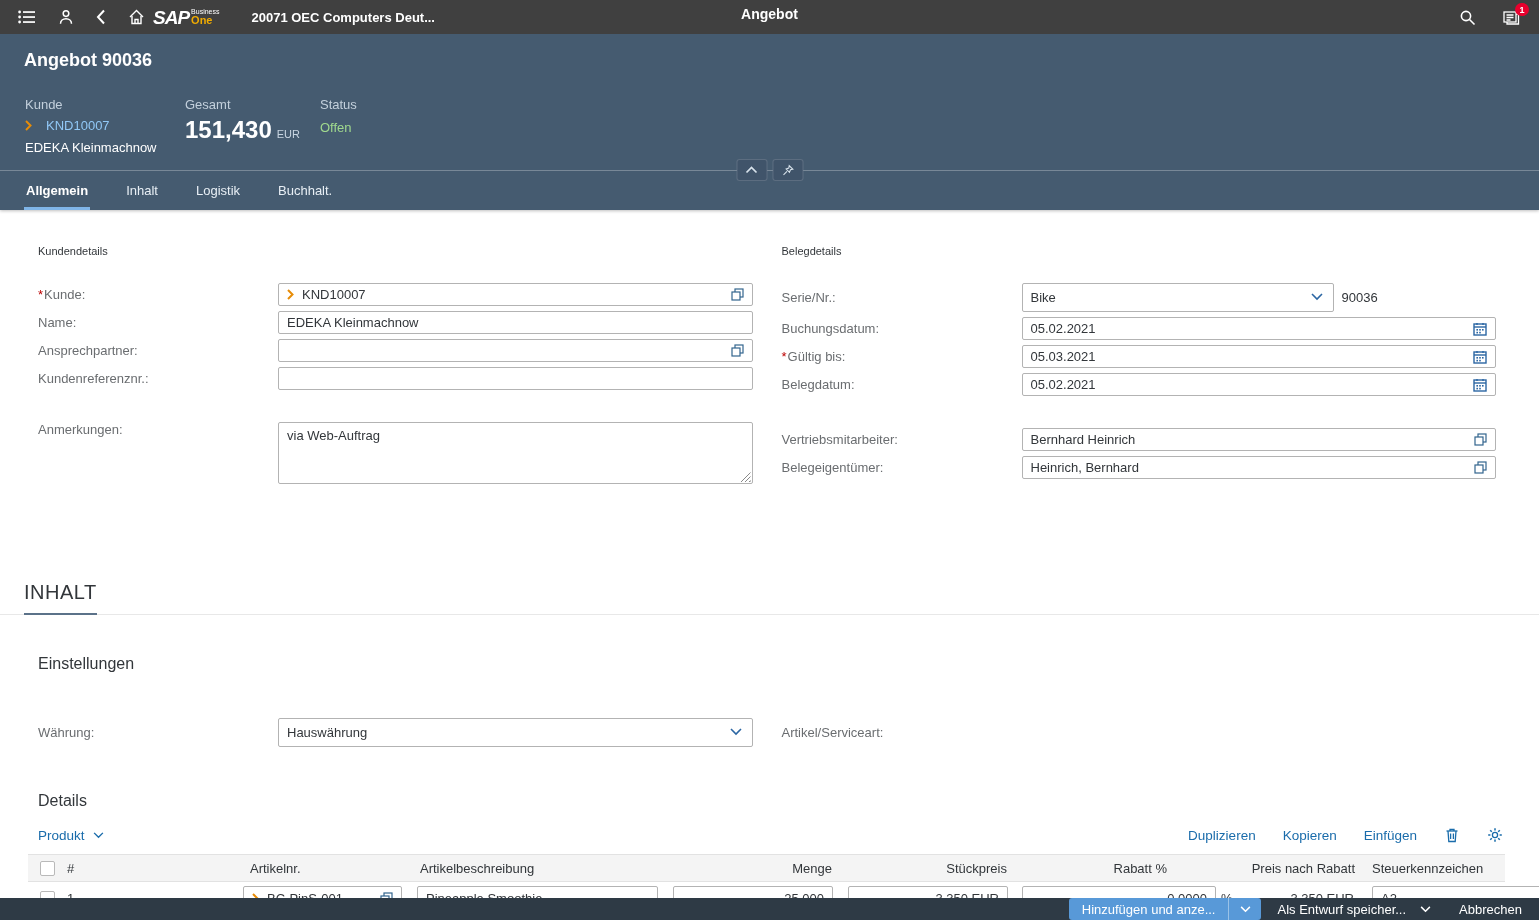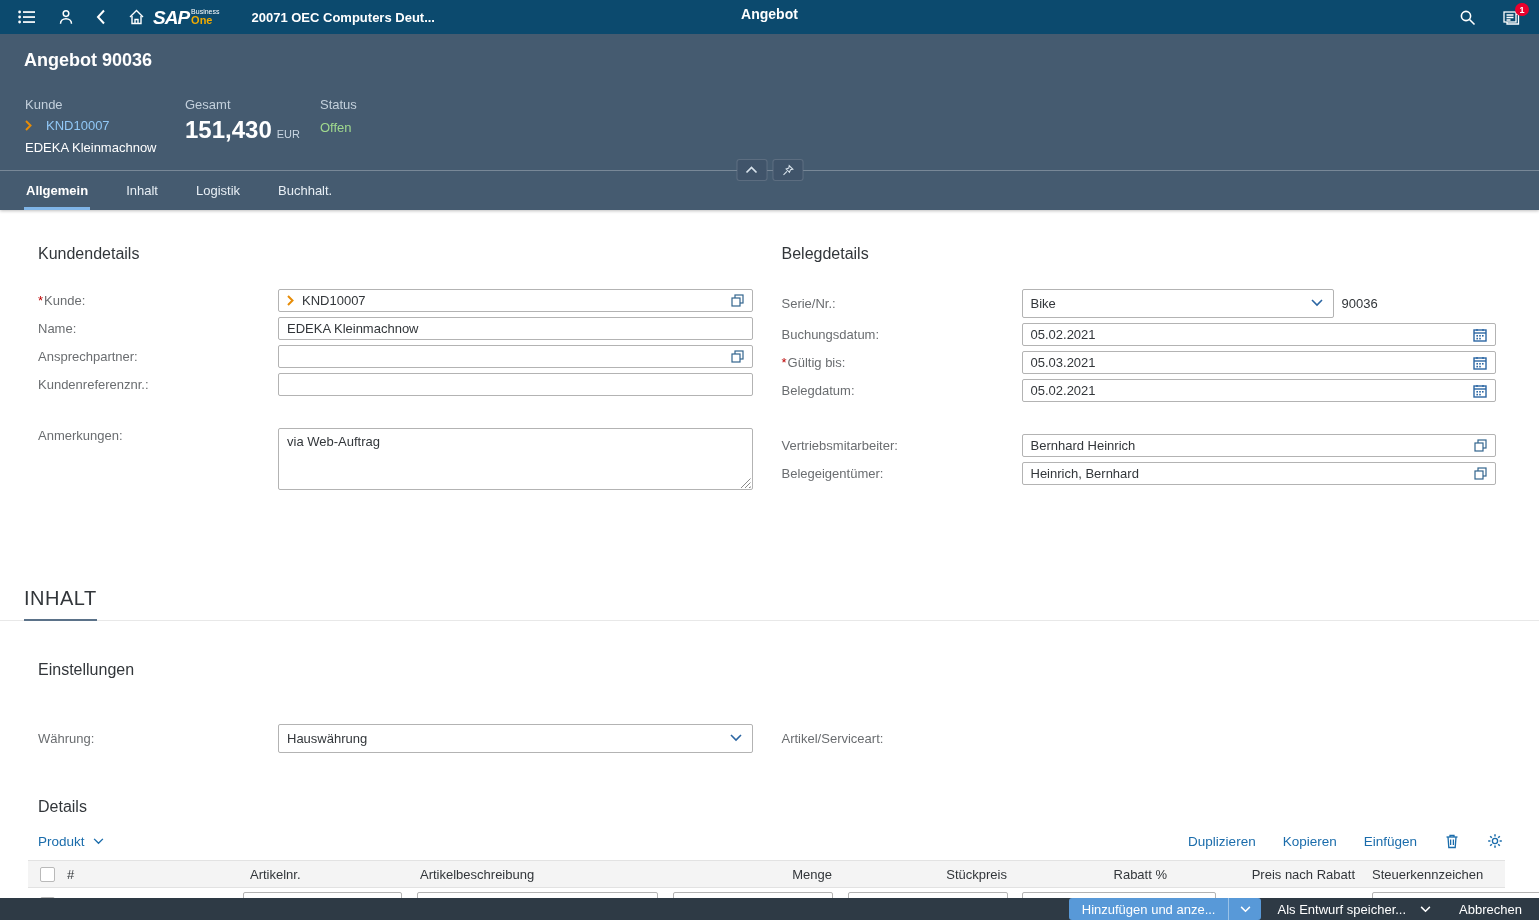--- a/index.html
+++ b/index.html
@@ -5,21 +5,21 @@
   * { box-sizing: border-box; }
   html,body { margin:0; padding:0; }
   body {
     width:1539px; height:920px; overflow:hidden; position:relative;
     font-family:"Liberation Sans", sans-serif; background:#ffffff; color:#32363a;
   }
   svg { display:block; }
 
   
   .shell {
-    height:27px; background:#0c4a6e; display:flex; align-items:center;
+    height:27px; background:#404040; display:flex; align-items:center;
     padding:17px 18px; color:#fff; position:relative; z-index:30;
   }
   .shell-left { display:flex; align-items:center; gap:22px; }
   .icon-btn { display:flex; align-items:center; justify-content:center; color:#fff; cursor:pointer; }
   .logo { display:flex; align-items:center; margin:0 32px 0 8px; }
   .logo-sap { font-size:19px; font-weight:bold; font-style:italic; letter-spacing:-1px; color:#fff; line-height:1; }
   .logo-stack { display:flex; flex-direction:column; line-height:1; margin-left:2px; }
   .logo-business { font-size:7px; color:#fff; }
   .logo-one { font-size:11px; font-weight:bold; color:#f0ab00; }
   .company { font-size:13px; font-weight:600; color:#fff; }
@@ -49,21 +49,21 @@
   .oh-divider { position:absolute; top:15px; left:0; right:0; height:1px; background:rgba(255,255,255,0.28); }
   .hdr-btns { position:absolute; top:4px; left:50%; transform:translateX(-50%); display:flex; gap:5px; }
   .hdr-btn { width:31px; height:22px; background:#40546a; border:1px solid rgba(255,255,255,0.15);
     border-radius:3px; display:flex; align-items:center; justify-content:center; color:#d8e3ec; cursor:pointer; }
   .tabs { display:flex; gap:34px; padding-left:24px; height:33px; align-items:flex-end; }
   .tab { font-size:13px; color:#e8eff5; padding:0 2px 9px 2px; border-bottom:3px solid transparent; cursor:pointer; }
   .tab.active { border-bottom-color:#7fb5e8; font-weight:600; color:#fff; }
 
   
   .form-grid { display:grid; grid-template-columns:1fr 1fr; column-gap:29px; padding:0 43px 0 38px; }
-  .section-title { font-size:16px; color:#32363a; margin:35px 0 26px 0; font-weight:400; }
+  .section-title { font-size:11px; color:#32363a; margin:35px 0 26px 0; font-weight:400; }
   .frow { display:flex; align-items:center; margin-bottom:5px; }
   .flabel { width:240px; flex-shrink:0; font-size:13px; color:#6a6d70; }
   .required::before { content:"*"; color:#bb0000; margin-right:1px; }
   .fcontrol { flex:1; display:flex; align-items:center; min-width:0; }
   .tbox { flex:1; min-width:0; height:23px; border:1px solid #b3b3b3; border-radius:2px; background:#fff;
     display:flex; align-items:center; padding:0 8px; }
   .tbox input { border:none; outline:none; flex:1; min-width:0; font:inherit; font-size:13px; color:#32363a;
     background:transparent; padding:0; }
   .nav-chevron { color:#e78c07; margin-right:8px; flex-shrink:0; }
   .vh-icon { color:#33658e; margin-left:8px; flex-shrink:0; cursor:pointer; }

